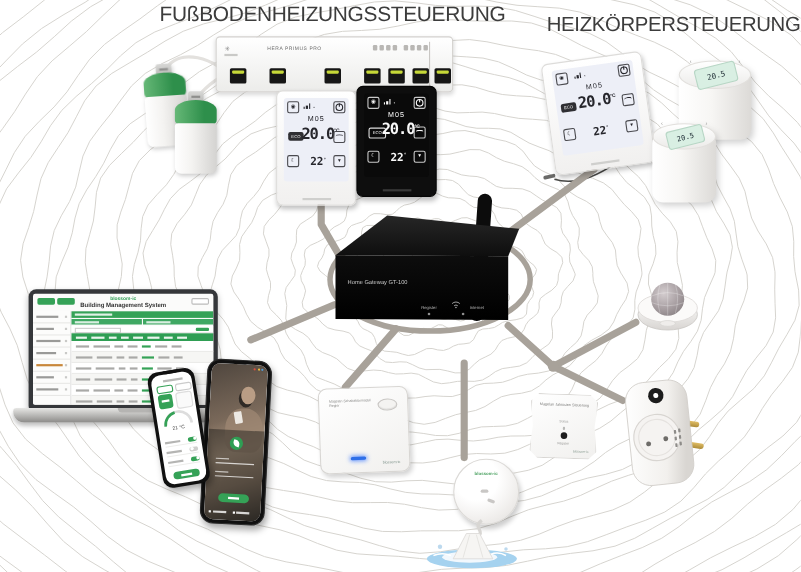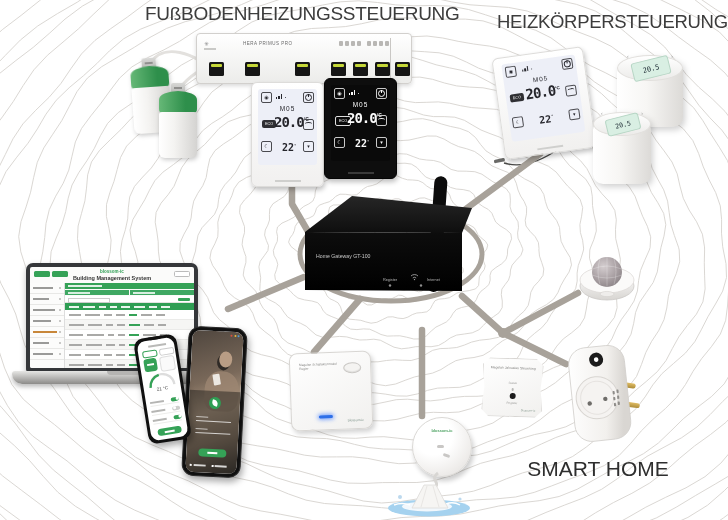--- a/index.html
+++ b/index.html
@@ -227,21 +227,20 @@
       <path d="M422 330 L422 416"></path>
       <path d="M462 296 L503 333 L566 364"></path>
       <path d="M503 333 L578 293"></path>
     </g>
     <circle cx="503" cy="333" r="5" fill="#a8a29a"></circle>
   </svg>
 
   <div id="h-floor" class="heading">FUßBODENHEIZUNGSSTEUERUNG</div>
   <div id="h-rad" class="heading">HEIZKÖRPERSTEUERUNG</div>
   <div id="h-smart" class="heading">
-    <div>SMART HOME</div>
   </div>
 
   <div class="controller">
     <div class="ctrl-logo">✳<span class="sub"></span></div>
     <div class="ctrl-label">HERA PRIMUS PRO</div>
     <div class="ctrl-pins">
         <i></i>
         <i></i>
         <i></i>
         <i></i>

